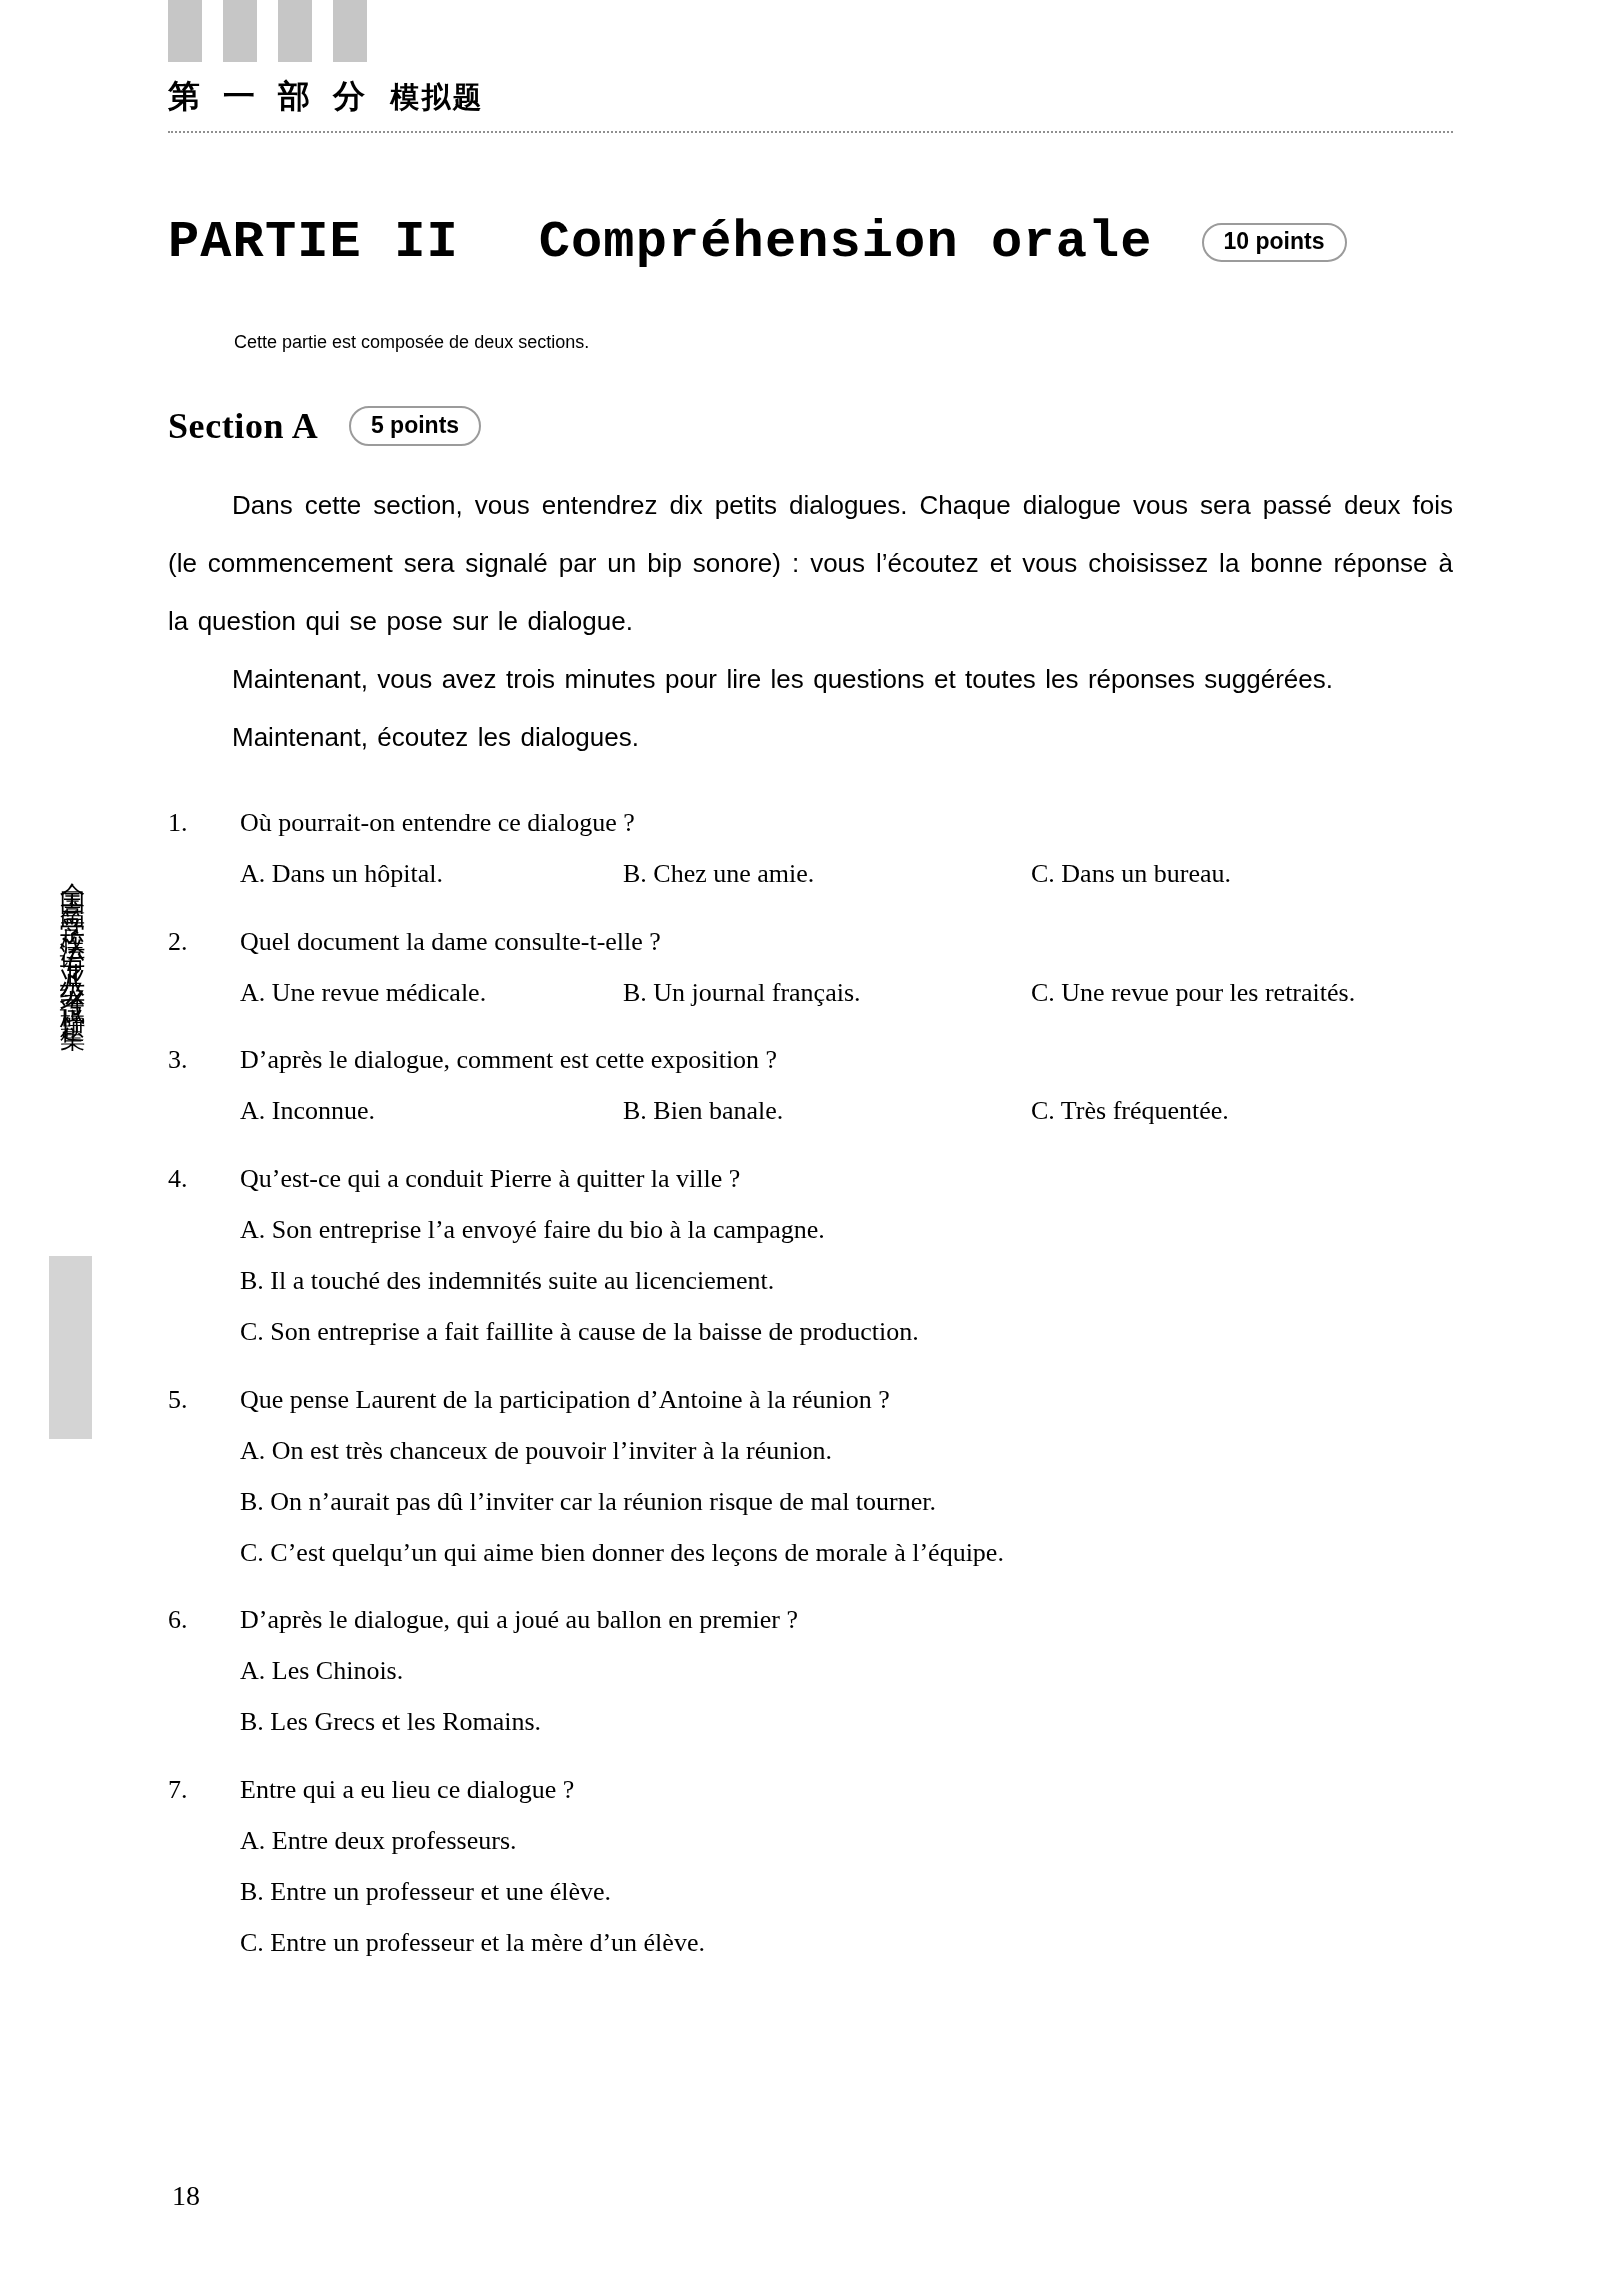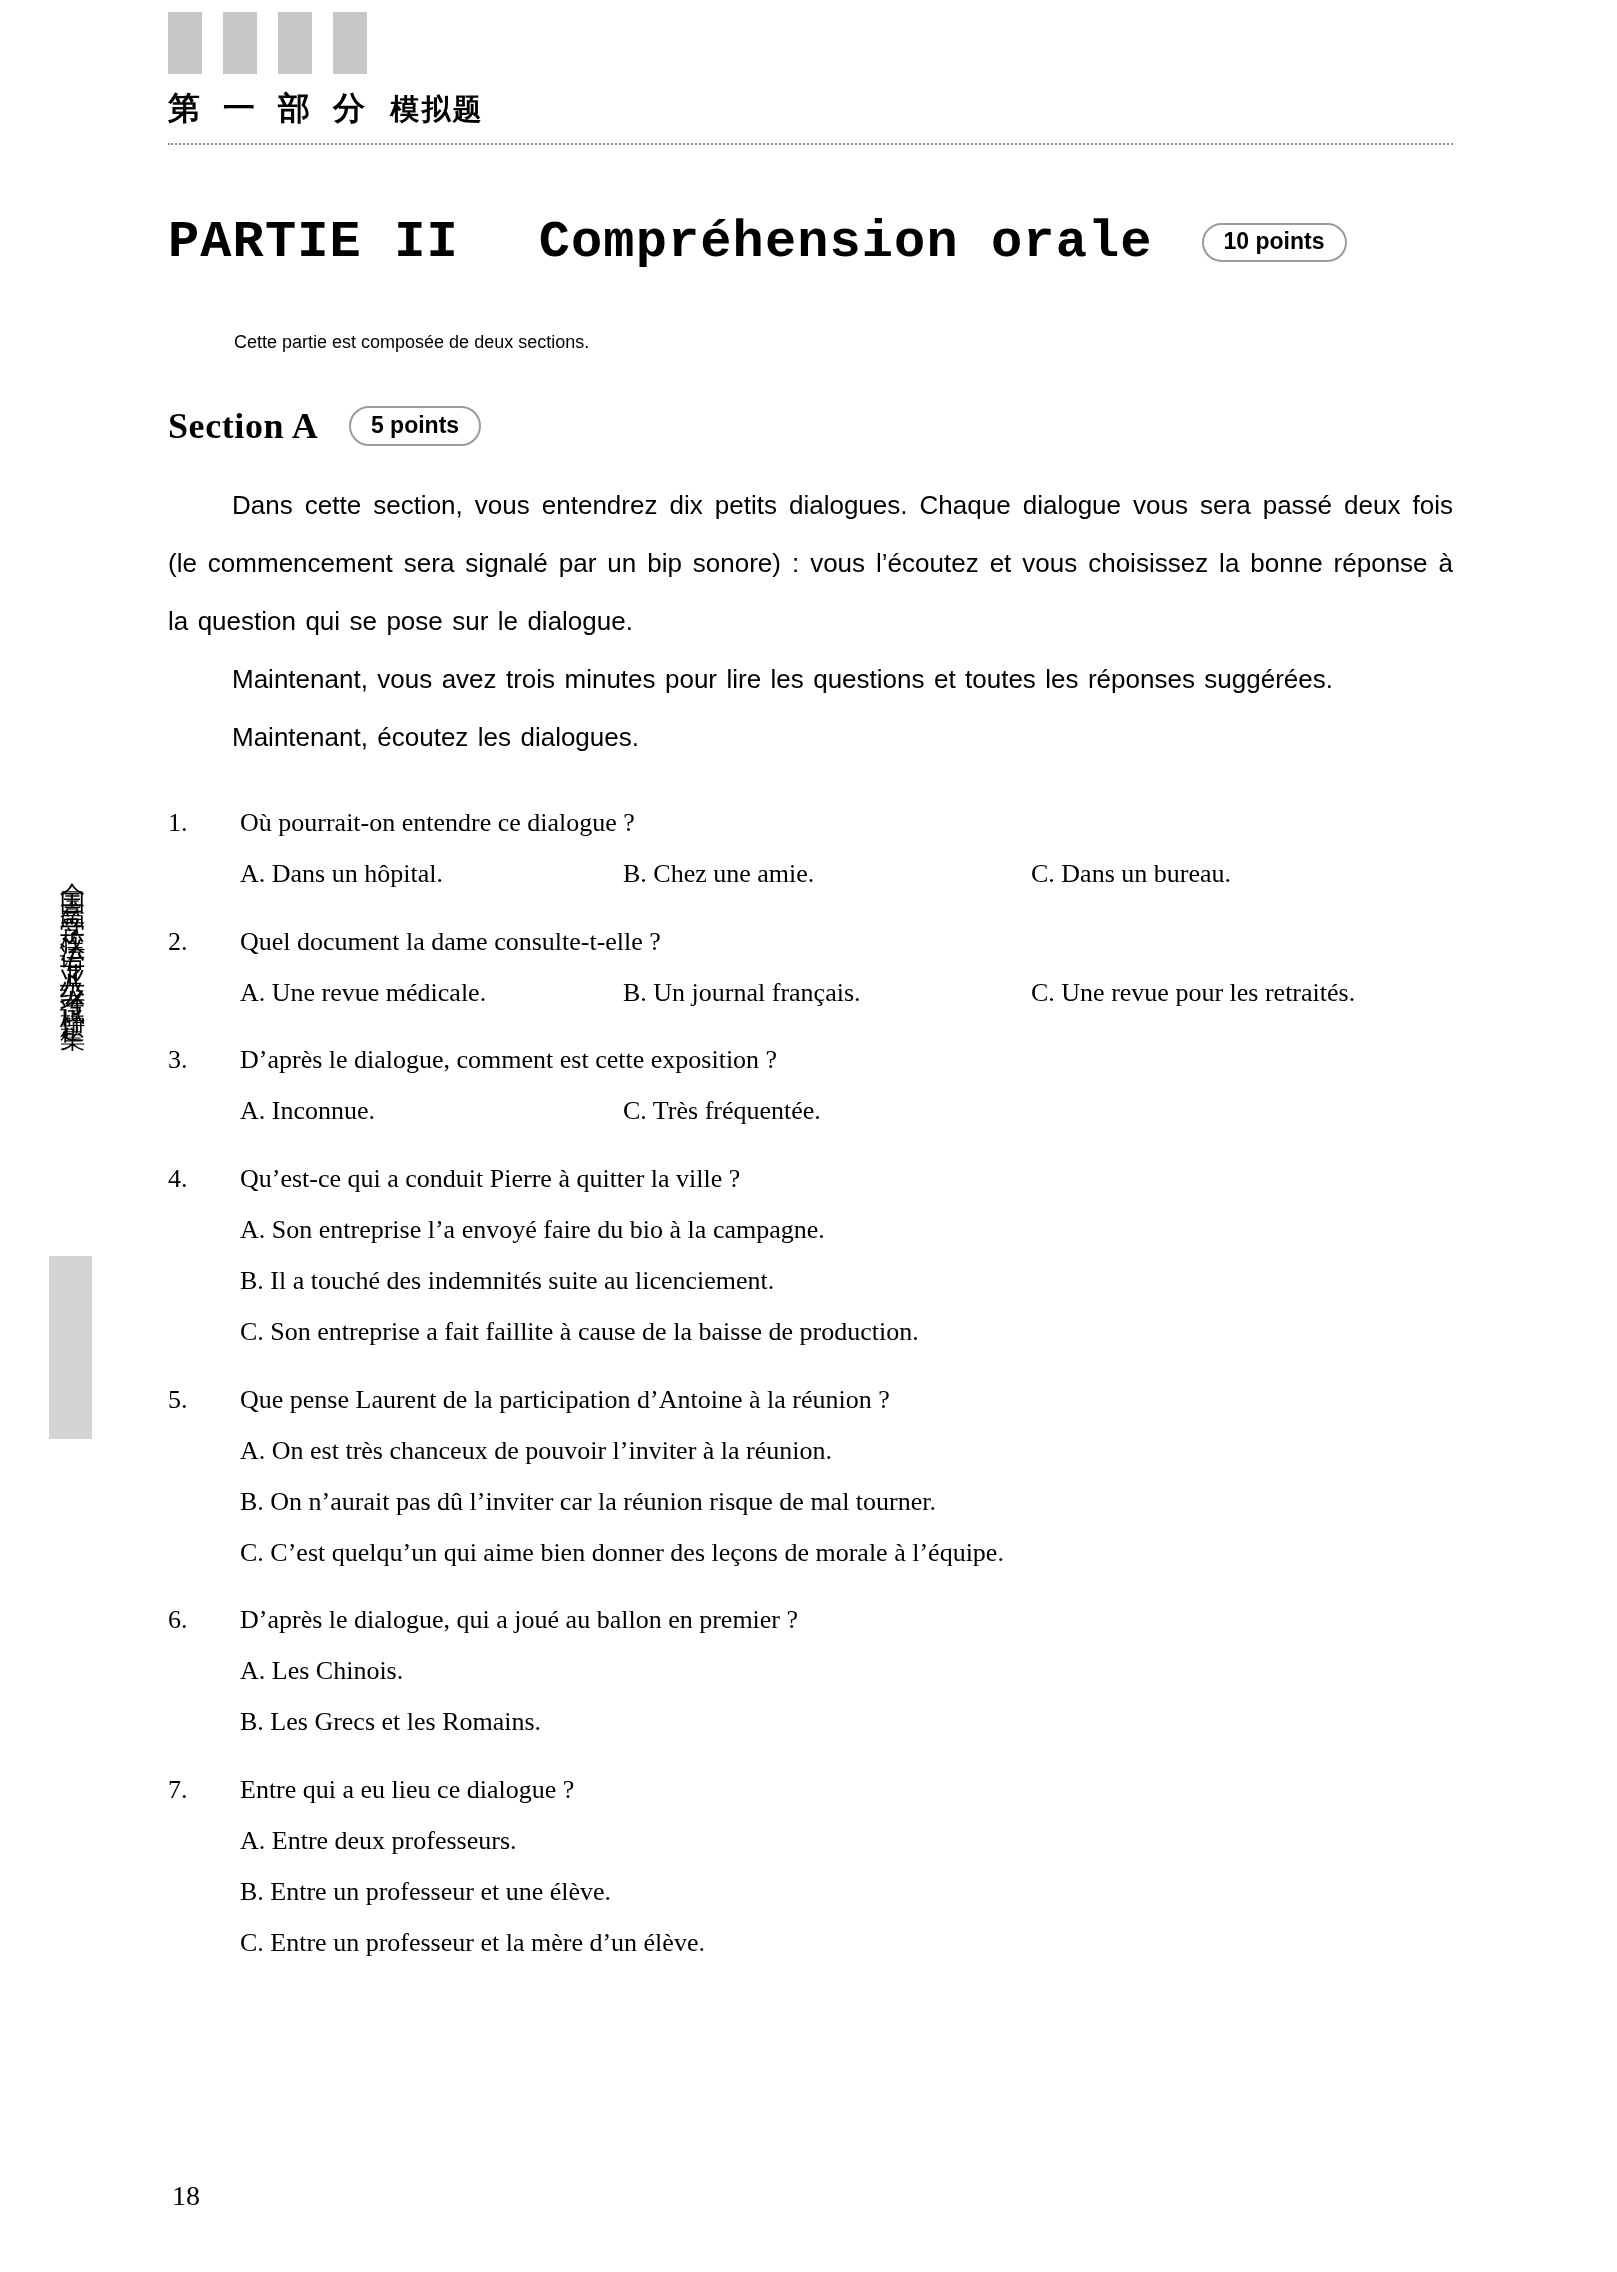--- a/index.html
+++ b/index.html
@@ -11,21 +11,21 @@
     color: #000;
     font-family: "Liberation Serif", serif;
     overflow: hidden;
   }
 
   
   .header-wrap {
     position: absolute;
     left: 168px;
     right: 164px;
-    top: 12px;
+    top: 0;
     height: 131px;
     border-bottom: 2.8px dotted #8f8f8f;
   }
   .top-bars { display: flex; gap: 21px; height: 62px; }
   .top-bars .bar { width: 34px; height: 62px; background: #c6c6c6; }
   .header-text { margin-top: 13.3px; display: flex; align-items: baseline; }
   .part-label {
     font-family: "DejaVu Sans", sans-serif;
     font-weight: bold;
     font-size: 32px;
@@ -205,20 +205,21 @@
           </div>
         </div>
       </div>
 
       <div class="question">
         <span class="q-num">3.</span>
         <div class="q-body">
           <div class="q-text">D’après le dialogue, comment est cette exposition ?</div>
           <div class="opts-inline">
             <span class="col-a">A. Inconnue.</span>
+            <span class="col-b">B. Bien banale.</span>
             <span class="col-c">C. Très fréquentée.</span>
           </div>
         </div>
       </div>
 
       <div class="question">
         <span class="q-num">4.</span>
         <div class="q-body">
           <div class="q-text">Qu’est-ce qui a conduit Pierre à quitter la ville ?</div>
           <div class="opt-stacked">A. Son entreprise l’a envoyé faire du bio à la campagne.</div>

